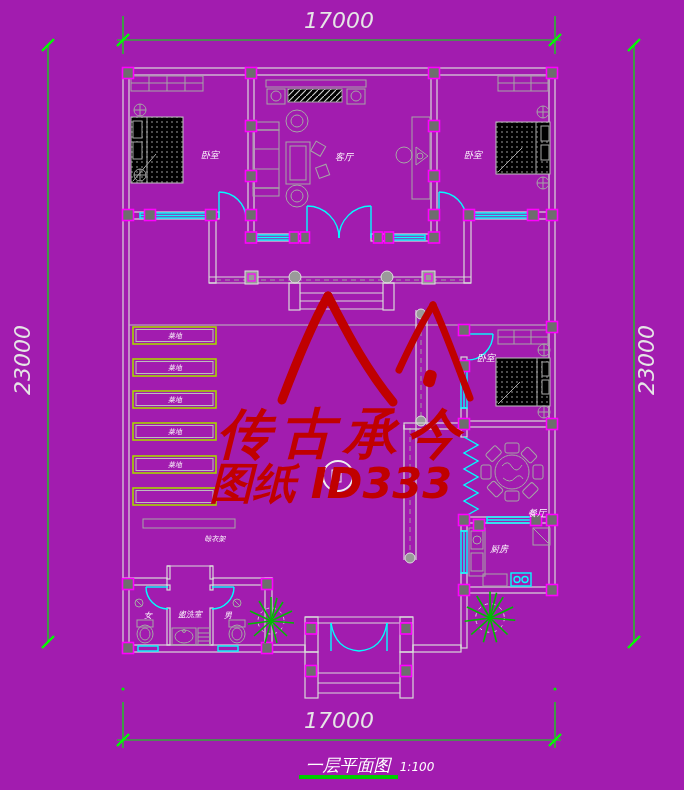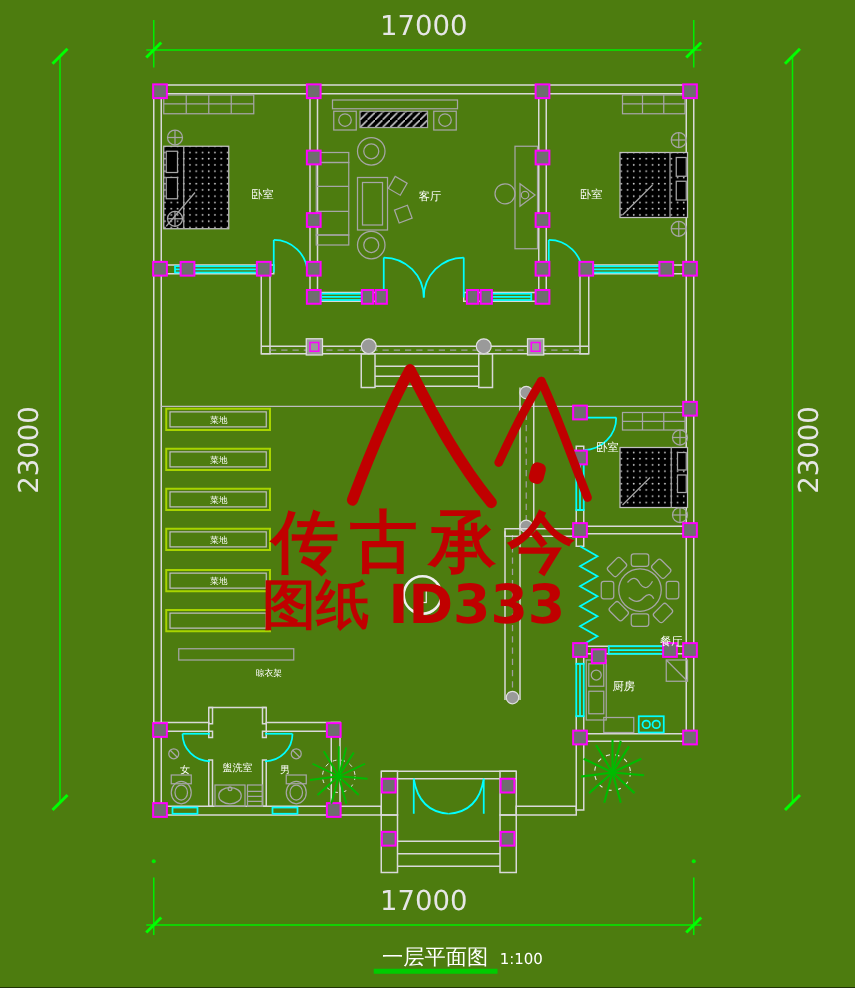--- a/index.html
+++ b/index.html
@@ -1,17 +1,17 @@
 <!DOCTYPE html>
 <html><head>
 <meta charset="utf-8">
 <style>
   html,body{margin:0;padding:0;background:#000;}
-  .stage{position:relative;width:684px;height:790px;background:#4d7c0f;overflow:hidden;
-         font-family:"DejaVu Sans",sans-serif;}
+  .stage{position:relative;width:684px;height:790px;background:#a21caf;overflow:hidden;
+         font-family:"DejaVu Sans",sans-serif;font-style:italic;}
   svg{position:absolute;left:0;top:0;}
   svg text{font-family:"DejaVu Sans",sans-serif;}
   .wall{fill:none;stroke:#d9d9d9;stroke-width:1.2;}
   .wline{stroke:#d9d9d9;stroke-width:1.2;fill:none;}
   .thin{stroke:#bdbdbd;stroke-width:1;fill:none;}
   .dash{stroke:#9f9f9f;stroke-width:1;fill:none;stroke-dasharray:5,4;}
   .furn{fill:none;stroke:#a6a6a6;stroke-width:1;}
   .furnf{fill:#000;stroke:#a6a6a6;stroke-width:1;}
   .cy{fill:none;stroke:#00ffff;stroke-width:1.4;}
   .col{fill:#6e6e6e;stroke:#ff00ff;stroke-width:1.6;}

